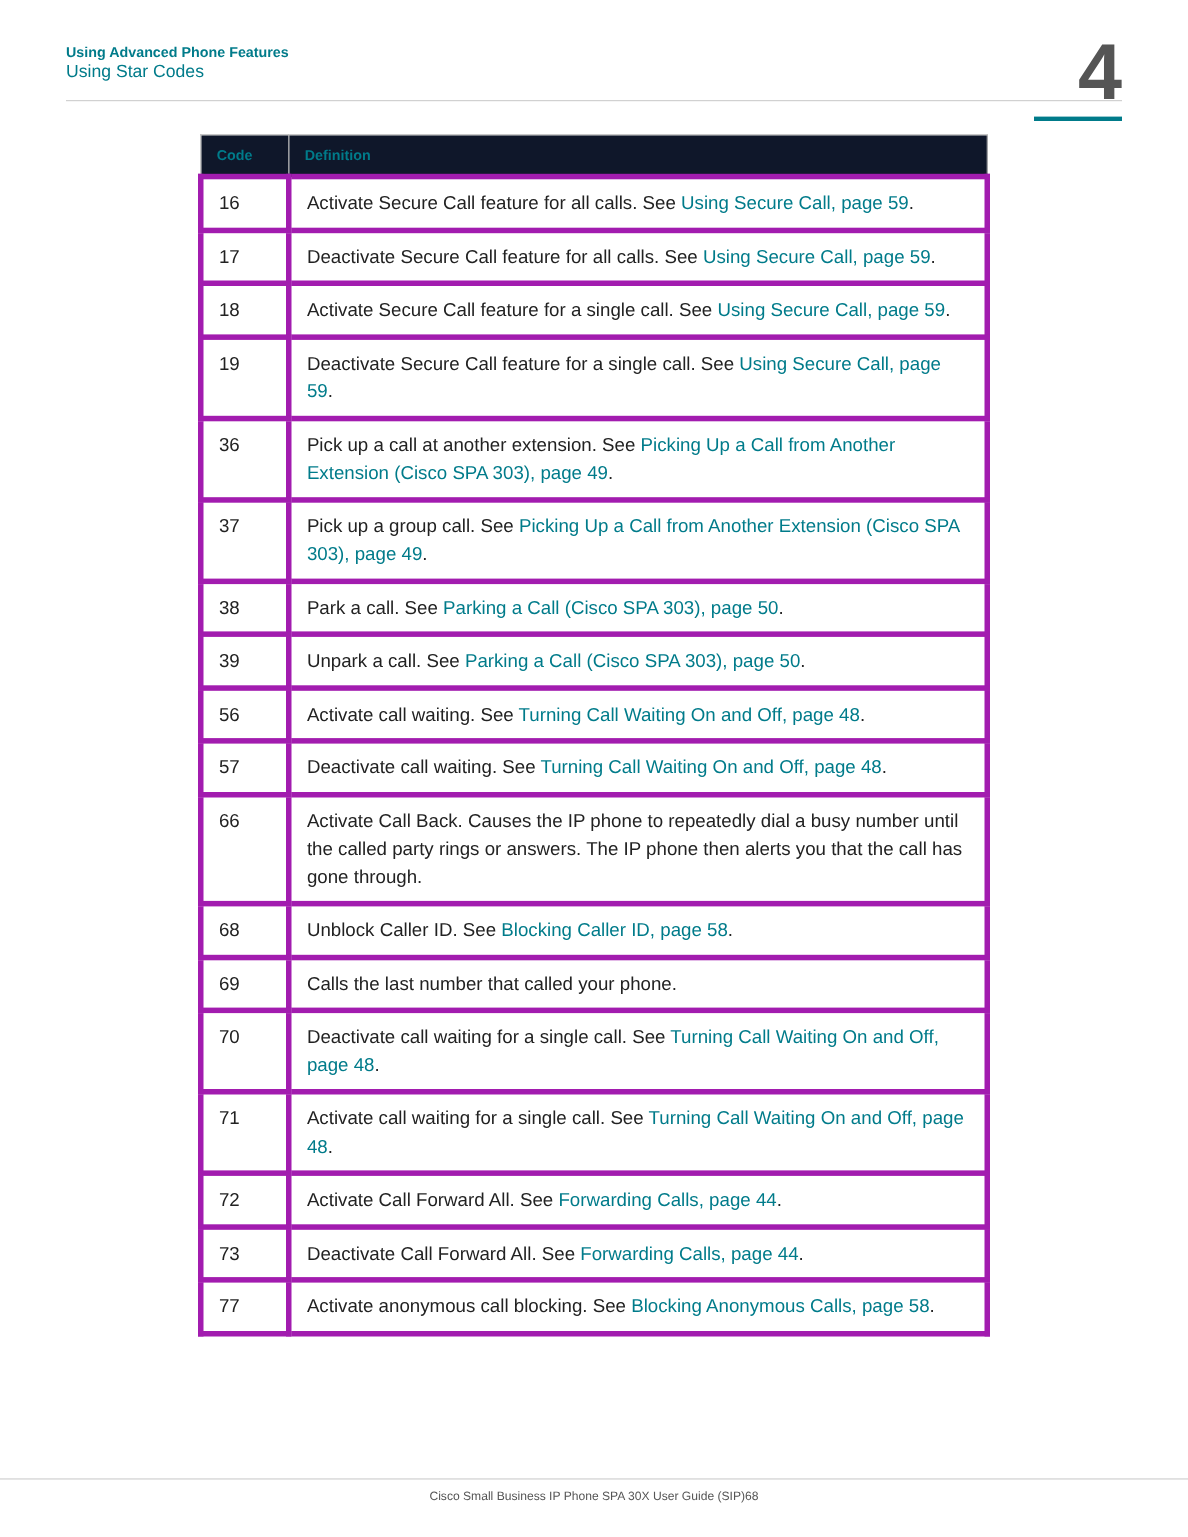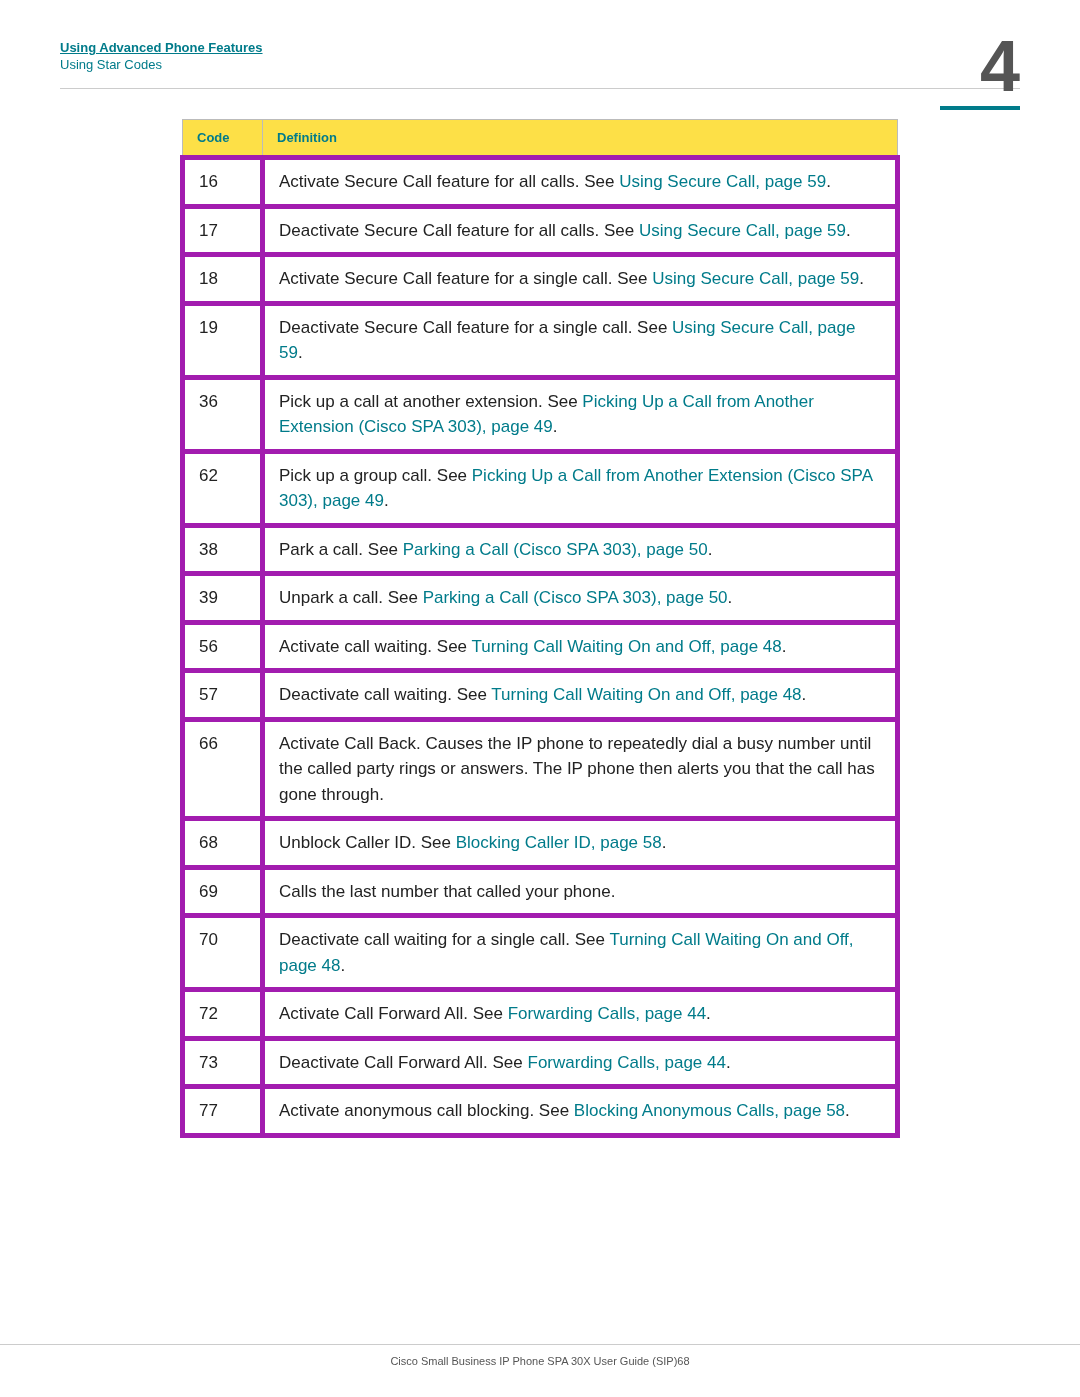--- a/index.html
+++ b/index.html
@@ -28,25 +28,24 @@
     
     .header {
       padding: 40px 60px 0 60px;
       position: relative;
     }
 
     .chapter-title {
       font-size: 13px;
       font-weight: bold;
       color: #007b8a;
-      text-decoration: underline;
     }
 
     .section-subtitle {
-      font-size: 13px;
+      font-size: 16px;
       color: #007b8a;
       margin-top: 2px;
     }
 
     
     .chapter-number-block {
       position: absolute;
       top: 30px;
       right: 60px;
       text-align: right;
@@ -80,21 +79,21 @@
     }
 
     
     .data-table {
       width: 100%;
       border-collapse: collapse;
       border: 1px solid #bbbbbb;
     }
 
     .data-table th {
-      background: #fde047;
+      background: #0f172a;
       border: 1px solid #bbbbbb;
       padding: 10px 14px;
       text-align: left;
       font-weight: bold;
       color: #007b8a;
       font-size: 13px;
     }
 
     .data-table td {
       border: 5px solid #a21caf;
@@ -178,21 +177,21 @@
           </tr>
           <tr>
             <td>19</td>
             <td>Deactivate Secure Call feature for a single call. See <a class="link-text" href="#">Using Secure Call, page 59</a>.</td>
           </tr>
           <tr>
             <td>36</td>
             <td>Pick up a call at another extension. See <a class="link-text" href="#">Picking Up a Call from Another Extension (Cisco SPA 303), page 49</a>.</td>
           </tr>
           <tr>
-            <td>62</td>
+            <td>37</td>
             <td>Pick up a group call. See <a class="link-text" href="#">Picking Up a Call from Another Extension (Cisco SPA 303), page 49</a>.</td>
           </tr>
           <tr>
             <td>38</td>
             <td>Park a call. See <a class="link-text" href="#">Parking a Call (Cisco SPA 303), page 50</a>.</td>
           </tr>
           <tr>
             <td>39</td>
             <td>Unpark a call. See <a class="link-text" href="#">Parking a Call (Cisco SPA 303), page 50</a>.</td>
           </tr>
@@ -212,20 +211,24 @@
             <td>68</td>
             <td>Unblock Caller ID. See <a class="link-text" href="#">Blocking Caller ID, page 58</a>.</td>
           </tr>
           <tr>
             <td>69</td>
             <td>Calls the last number that called your phone.</td>
           </tr>
           <tr>
             <td>70</td>
             <td>Deactivate call waiting for a single call. See <a class="link-text" href="#">Turning Call Waiting On and Off, page 48</a>.</td>
+          </tr>
+          <tr>
+            <td>71</td>
+            <td>Activate call waiting for a single call. See <a class="link-text" href="#">Turning Call Waiting On and Off, page 48</a>.</td>
           </tr>
           <tr>
             <td>72</td>
             <td>Activate Call Forward All. See <a class="link-text" href="#">Forwarding Calls, page 44</a>.</td>
           </tr>
           <tr>
             <td>73</td>
             <td>Deactivate Call Forward All. See <a class="link-text" href="#">Forwarding Calls, page 44</a>.</td>
           </tr>
           <tr>

